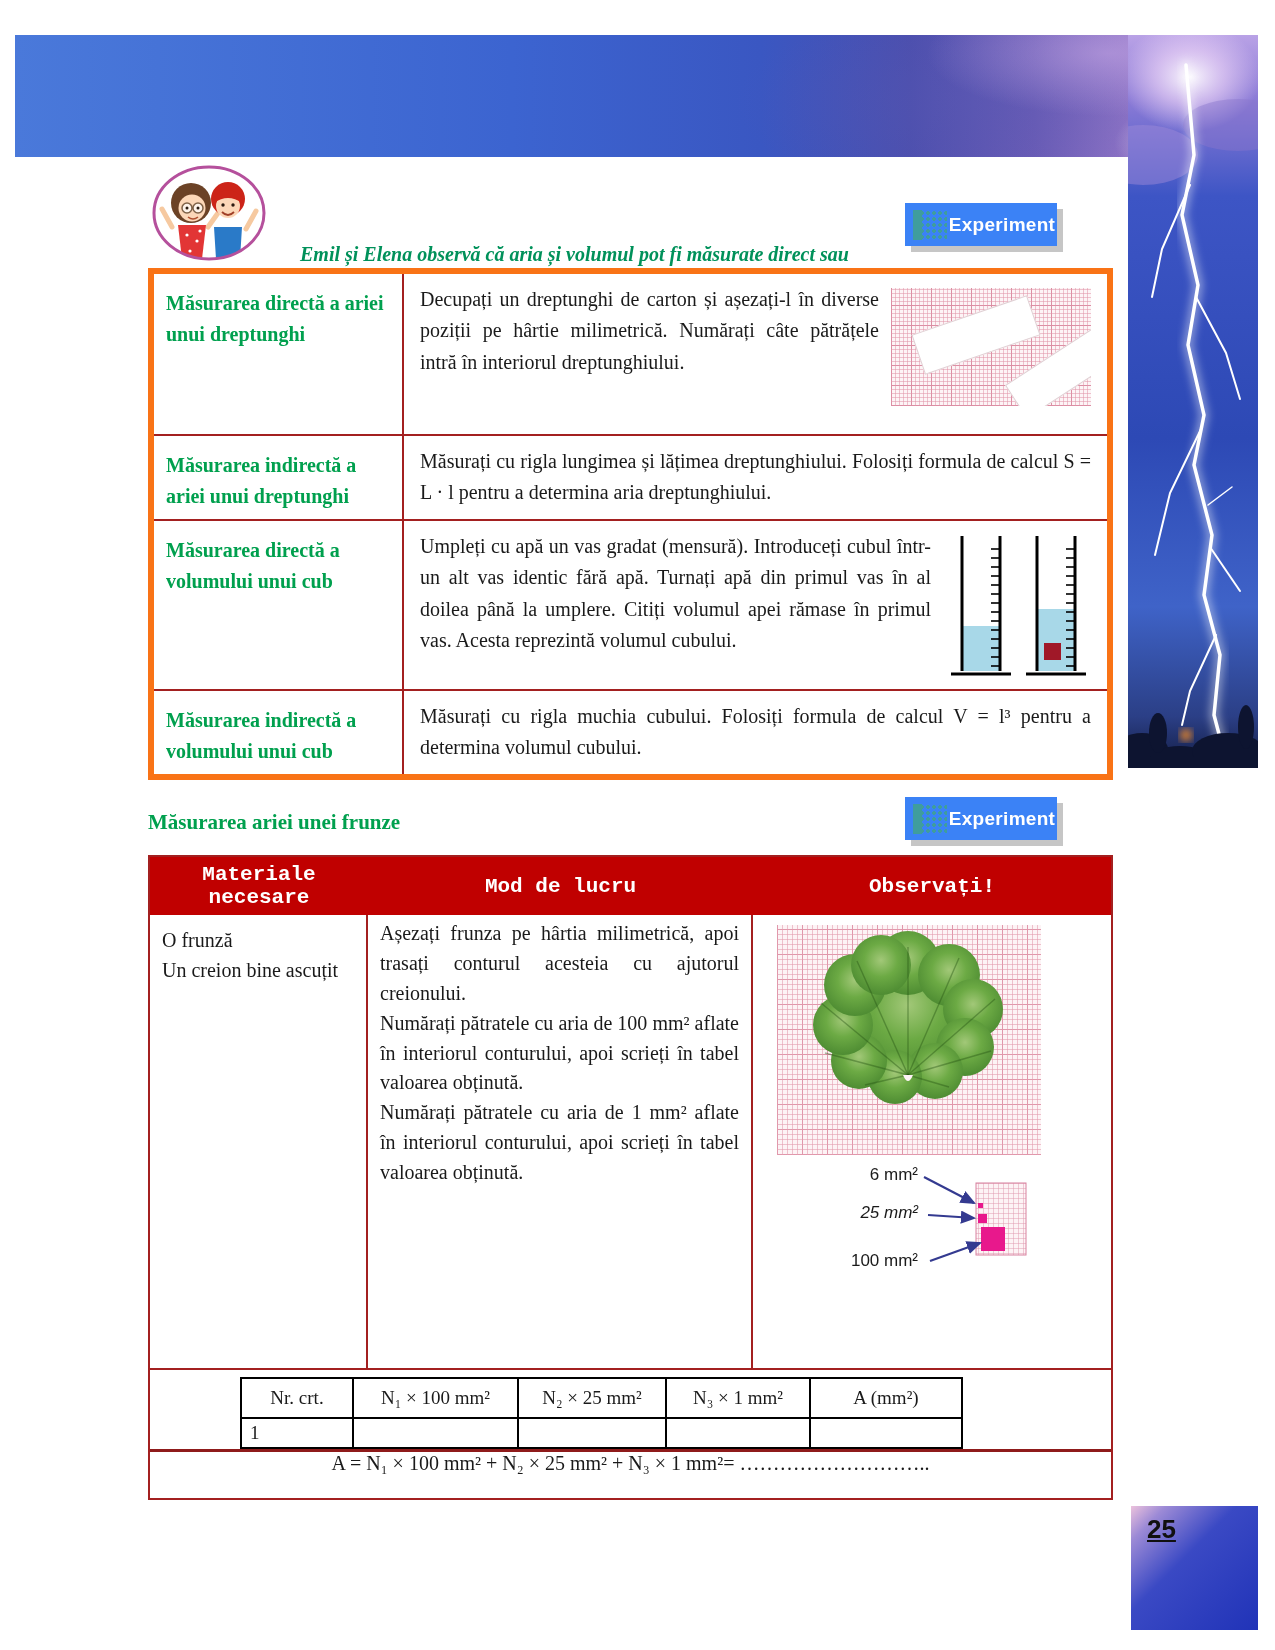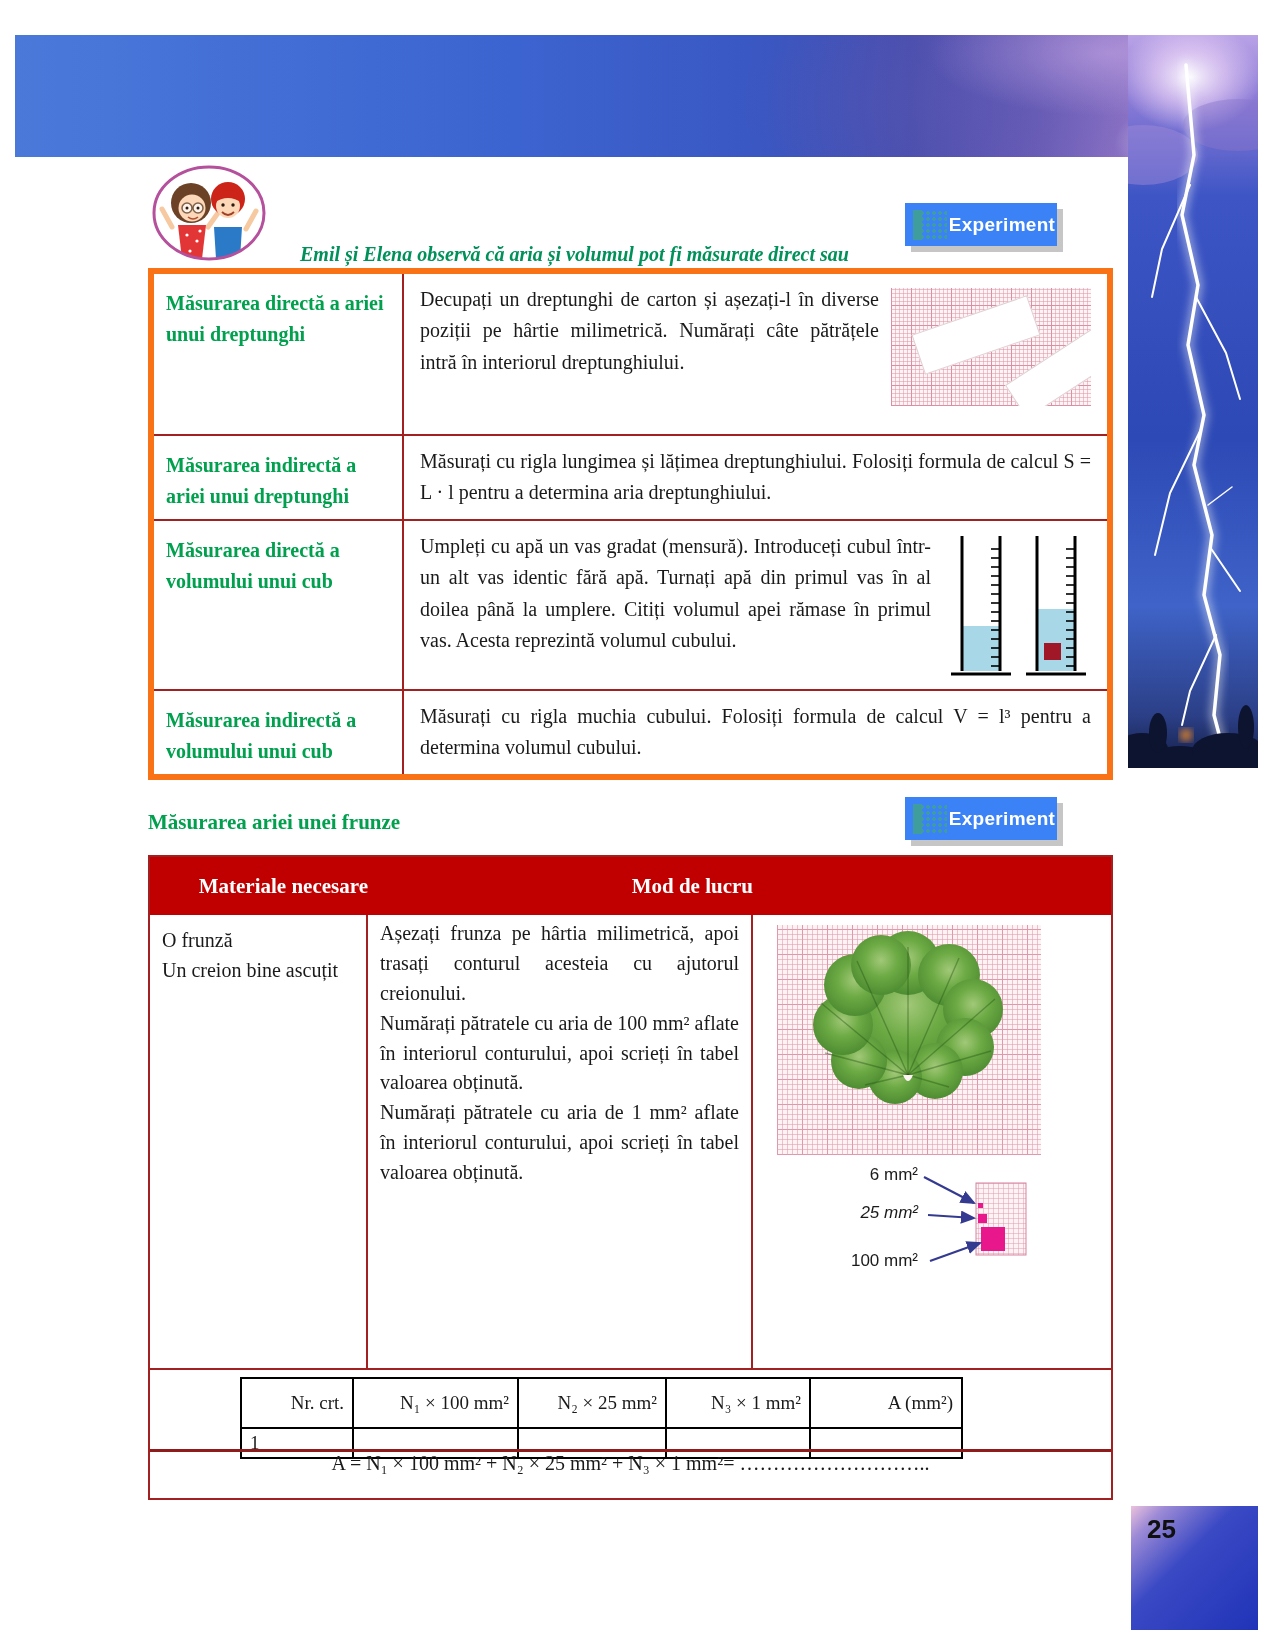--- a/index.html
+++ b/index.html
@@ -61,21 +61,21 @@
   .card1 { width:122px; height:42px; left:24px; top:26px; transform:rotate(-19deg); }
   .card2 { width:110px; height:40px; left:116px; top:64px; transform:rotate(-33deg); }
 
   .cylinders { float:right; width:150px; height:150px; margin:0 0 0 10px; }
 
   
   .section-heading { position:absolute; left:148px; top:810px; font-size:21px; font-weight:bold; color:#00a04e; }
 
   .table2 { position:absolute; left:148px; top:855px; width:965px; border:2px solid #a32020; background:#fff; }
   .t2-header { display:grid; grid-template-columns:218px 385px 1fr; height:58px; background:#c00000; align-items:center; }
-  .t2-header > div { text-align:right; color:#ffffff; font-weight:bold; font-size:21px; }
+  .t2-header > div { text-align:center; color:#ffffff; font-weight:bold; font-size:21px;font-family:Liberation Mono, monospace; }
   .t2-body { display:grid; grid-template-columns:218px 385px 1fr; height:453px; }
   .t2-materials { border-right:2px solid #a32020; padding:10px 10px 0 12px; font-size:20px; line-height:1.5; }
   .t2-steps { border-right:2px solid #a32020; padding:4px 12px 0 12px; font-size:20px; line-height:1.495; text-align:justify; }
   .t2-observe { position:relative; }
 
   .leafpaper { position:absolute; left:24px; top:10px; width:264px; height:230px;
     background-color:#fdf3f5;
     background-image:
       repeating-linear-gradient(0deg, rgba(228,158,176,.6) 0 1px, transparent 1px 5px),
       repeating-linear-gradient(90deg, rgba(228,158,176,.6) 0 1px, transparent 1px 5px),
@@ -85,32 +85,33 @@
   .leafpaper svg { position:absolute; left:0; top:0; }
 
   .mm-diagram { position:absolute; left:55px; top:248px; width:260px; height:150px; }
   .mm-label { position:absolute; width:110px; text-align:right; font-family:"Liberation Sans",sans-serif;
               font-size:17px; color:#1a1a1a; }
   .mm-svg { position:absolute; left:0; top:0; }
 
   .t2-smallrow { border-top:2px solid #a32020; height:81px; padding:7px 0 0 90px; }
   .small-table { border-collapse:collapse; font-size:19px; }
   .small-table th, .small-table td { border:2px solid #000; padding:2px 8px; font-weight:normal; }
-  .small-table th { text-align:right; height:50px; }
+  .small-table th { text-align:center; height:40px; }
   .small-table td { height:30px; text-align:left; }
   .c0{width:112px} .c1{width:165px} .c2{width:148px} .c3{width:144px} .c4{width:152px}
 
   .t2-formula { border-top:3px solid #8f1b1b; height:49px; text-align:center; font-size:20px; padding-top:0; }
 
   
   .page-square {
     position:absolute; left:1131px; top:1506px; width:127px; height:124px;
     background:linear-gradient(135deg,#ecc2dc 0%,#9c8ad6 14%,#3a49c4 42%,#2033b8 100%);
     font-family:"Liberation Sans",sans-serif; font-weight:bold; font-size:26px; color:#101010;
     padding:8px 0 0 16px;
+    text-decoration:underline;
   }
 </style>
 </head>
 <body>
 
 <div class="top-band"></div>
 
 <div class="lightning-strip">
   <svg width="130" height="733" viewBox="0 0 130 733">
     <defs>
@@ -273,20 +274,21 @@
 
 <div class="badge" id="badge2">
   <div class="badge-icon"></div>
   <div class="badge-label">Experiment</div>
 </div>
 
 <div class="table2">
   <div class="t2-header">
     <div>Materiale necesare</div>
     <div>Mod de lucru</div>
+    <div>Observați!</div>
   </div>
 
   <div class="t2-body">
     <div class="t2-materials">
       <div>O frunză</div>
       <div>Un creion bine ascuțit</div>
     </div>
 
     <div class="t2-steps">
       <p>Așezați frunza pe hârtia milimetrică, apoi trasați conturul acesteia cu ajutorul creionului.</p>

